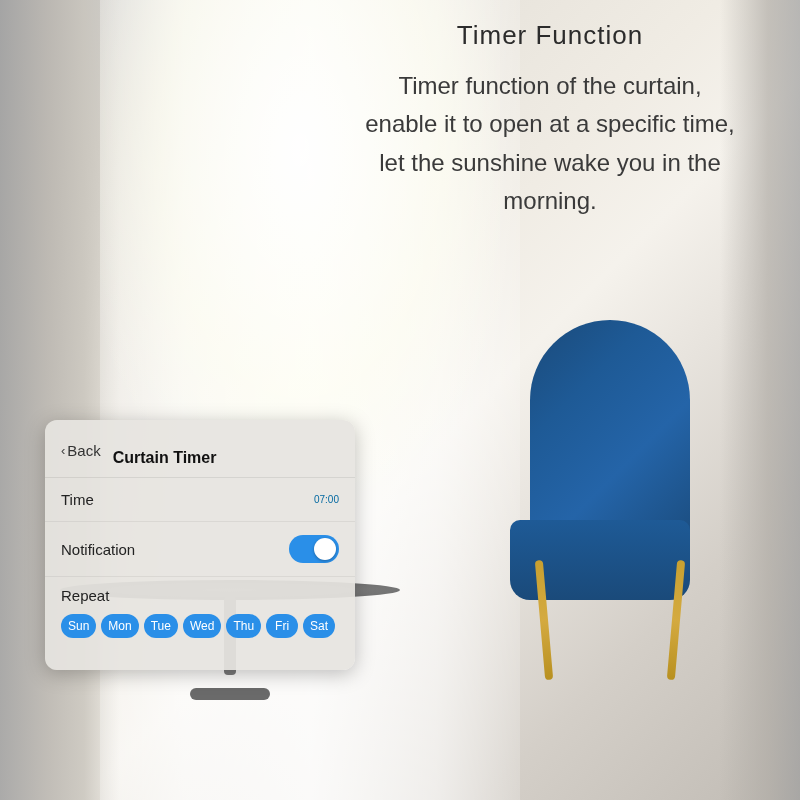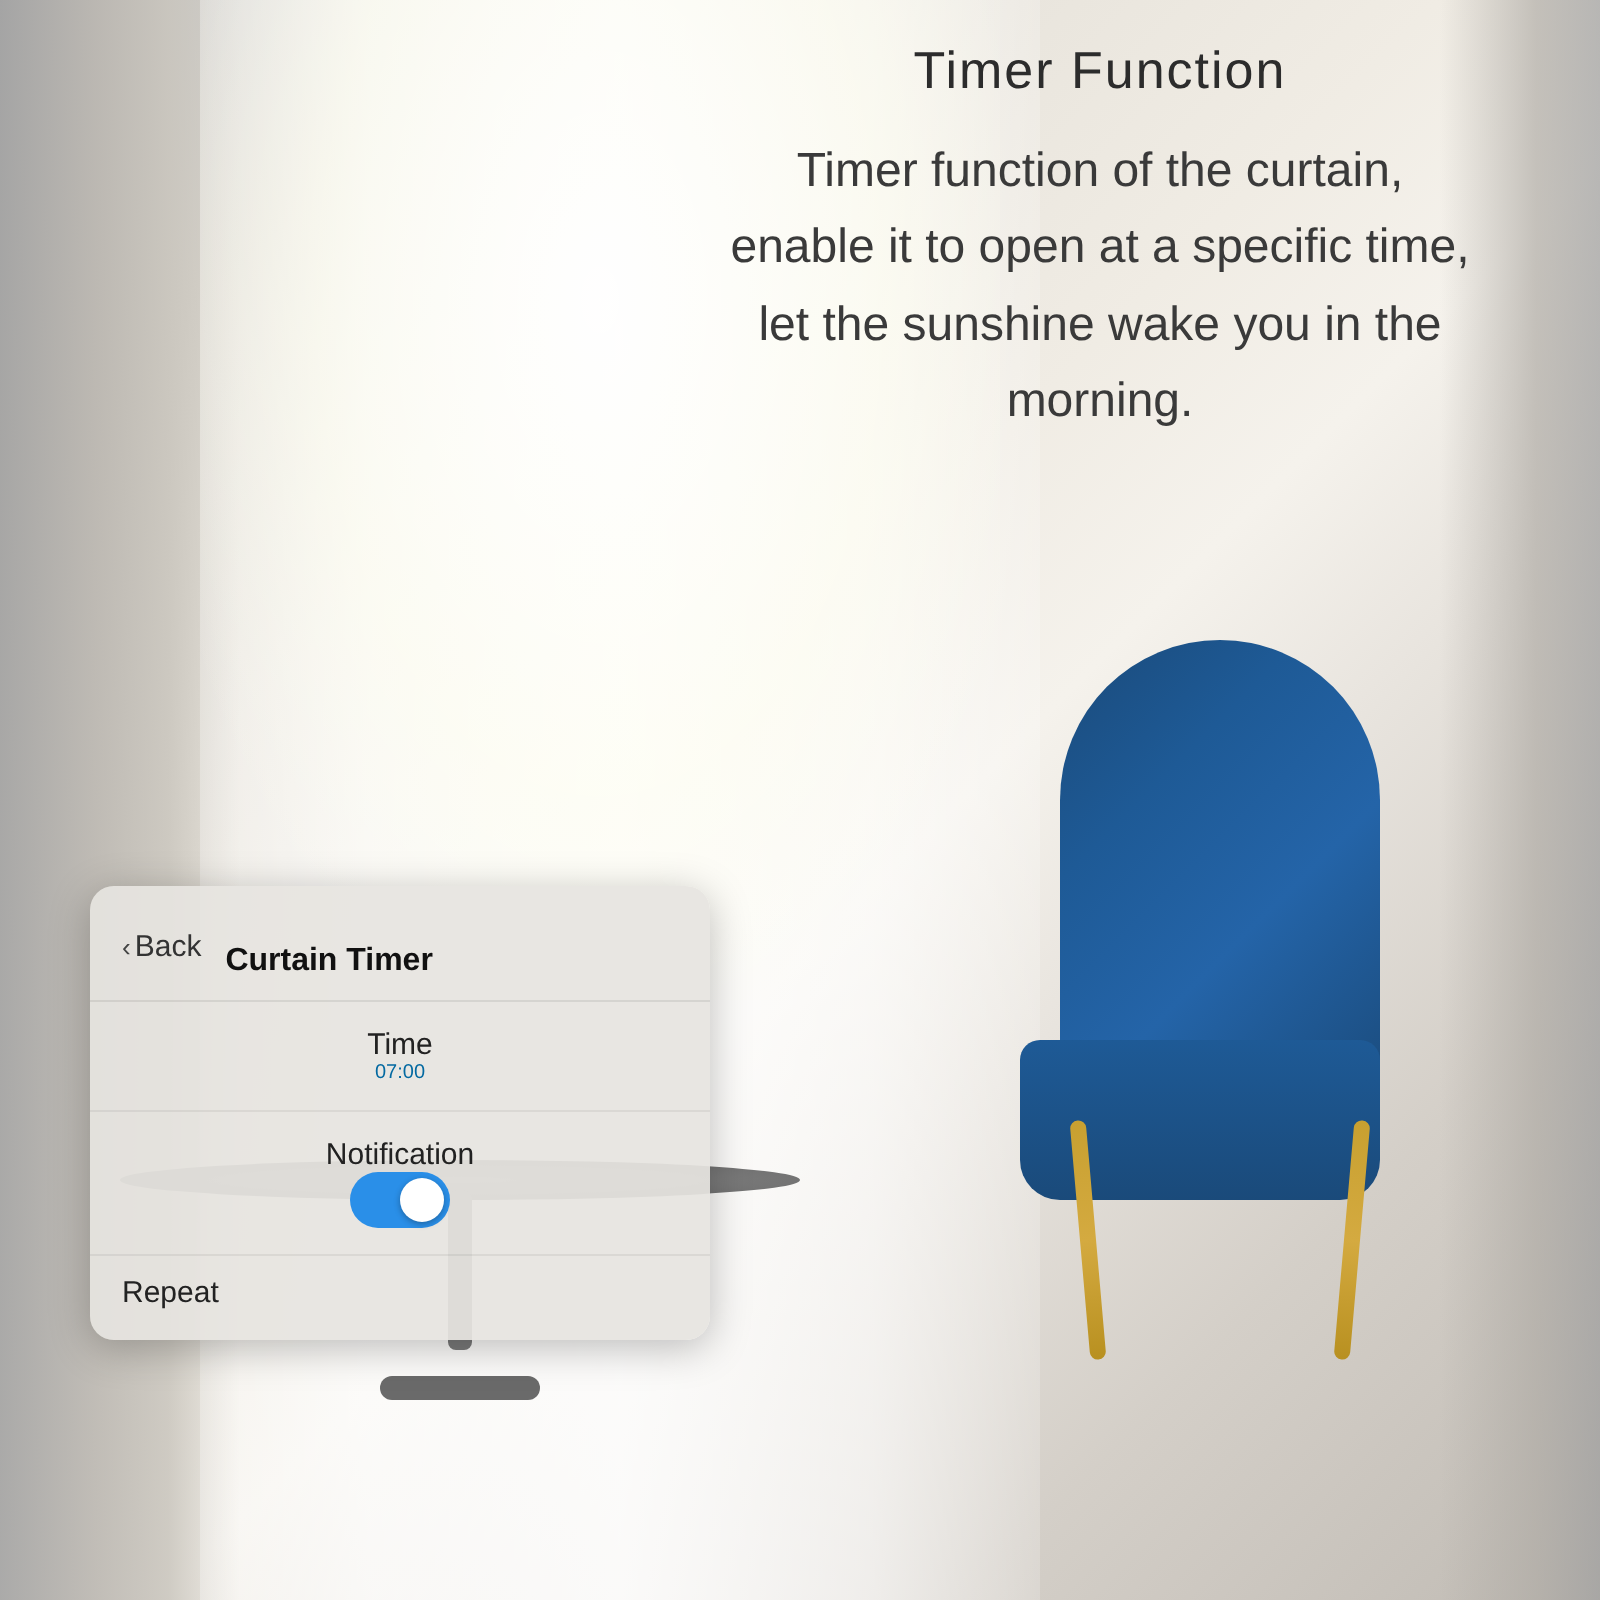--- a/index.html
+++ b/index.html
@@ -236,21 +236,20 @@
       color: #111;
       margin-top: 15px;
     }
 
     .panel-row {
       display: flex;
       align-items: center;
       justify-content: space-between;
       padding: 13px 16px;
       border-bottom: 1px solid rgba(0,0,0,0.06);
-      flex-direction: column;
     }
 
     .row-label {
       font-size: 15px;
       color: #222;
     }
 
     .row-value {
       font-size: 10px;
       color: #0369a1;
@@ -271,21 +270,21 @@
       right: 3px;
       top: 3px;
       width: 22px;
       height: 22px;
       background: white;
       border-radius: 50%;
       box-shadow: 0 1px 3px rgba(0,0,0,0.3);
     }
 
     .repeat-section {
-      padding: 10px 16px 5px;
+      padding: 10px 16px 32px;
     }
 
     .repeat-label {
       font-size: 15px;
       color: #222;
       margin-bottom: 10px;
     }
 
     .days-row {
       display: flex;
@@ -352,15 +351,24 @@
 
   <div class="panel-row">
     <span class="row-label">Notification</span>
     <div class="toggle-switch">
       <div class="toggle-knob"></div>
     </div>
   </div>
 
   <div class="repeat-section">
     <div class="repeat-label">Repeat</div>
+    <div class="days-row" id="days-container">
+    <div class="day-pill active">Sun</div>
+        <div class="day-pill active">Mon</div>
+        <div class="day-pill active">Tue</div>
+        <div class="day-pill active">Wed</div>
+        <div class="day-pill active">Thu</div>
+        <div class="day-pill active">Fri</div>
+        <div class="day-pill active">Sat</div>
+      </div>
   </div>
 
 </div>
 
 </body></html>

